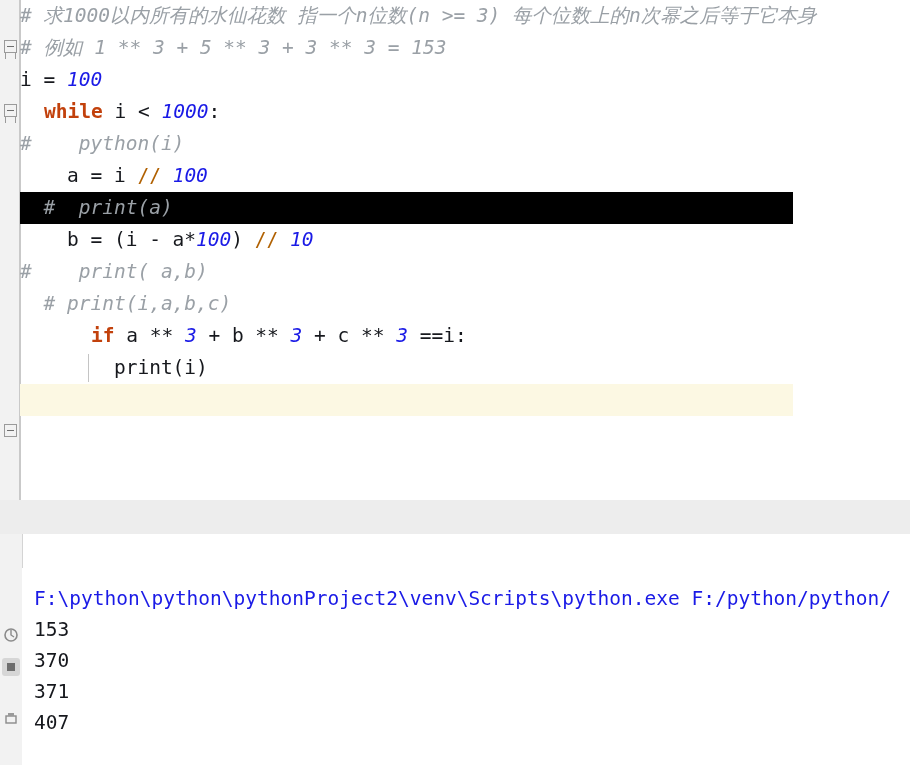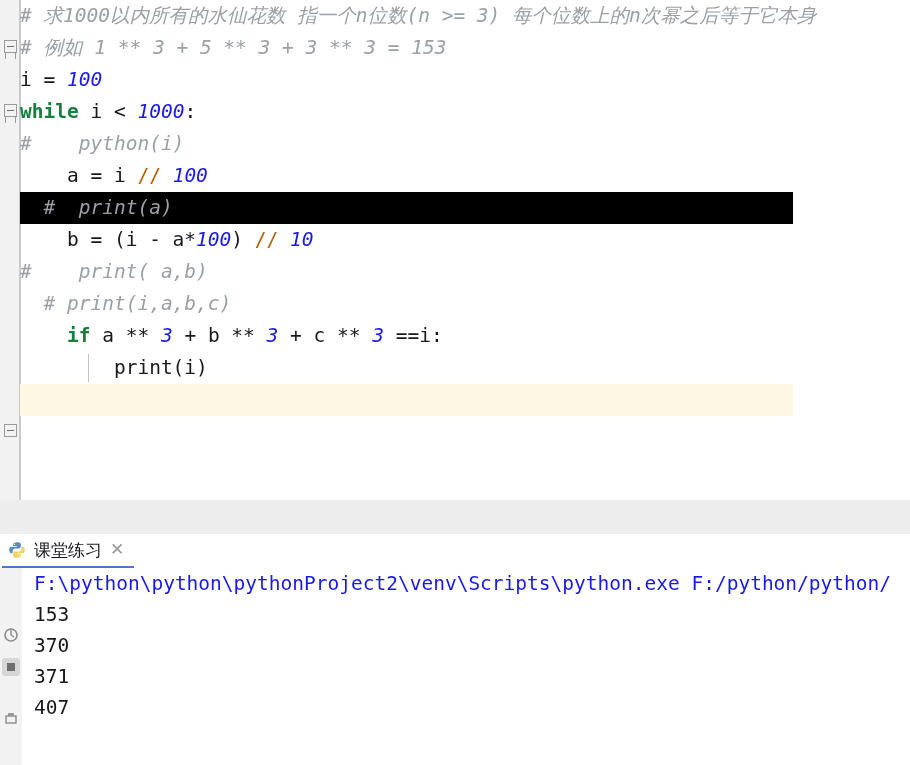--- a/index.html
+++ b/index.html
@@ -54,22 +54,23 @@
   .code-line .txt { display: inline; }
 
   .hl-pink { background: #000000; }
   .hl-yellow { background: #fcf8e3; }
 
   .tok-com {
     color: #9aa0a6;
     font-style: italic;
   }
   .tok-kw {
-    color: #15803d;
+    color: #c2410c;
     font-weight: bold;
+    padding-left: 24px;
   }
   .tok-num { color: #1a1ae6; font-style: italic; }
   .tok-opo { color: #b06000; }
   .tok-txt { color: #16181d; }
 
   
   .fold {
     position: absolute;
     left: 4px;
     width: 13px; height: 13px;
@@ -181,21 +182,21 @@
     background: #cfcfcf;
   }
   .con-line {
     height: 31px;
     line-height: 31px;
     white-space: pre;
     font-size: 19.5px;
     padding-left: 12px;
     color: #16181d;
   }
-  .con-cmd { color: #1a1ae6; }
+  .con-cmd { color: #1a1ae6; margin-top: 15px; }
 
   
   .pylogo { position: relative; width: 18px; height: 18px; flex: none; }
   .pylogo svg { display: block; }
 </style>
 </head>
 <body>
 
 <div class="app">
 
@@ -246,34 +247,20 @@
       </div>
 
       <div class="tool-icon" style="top:176px">
         <svg width="18" height="18" viewBox="0 0 18 18">
           <rect x="4" y="6" width="10" height="7" fill="none" stroke="#8b8b8b" stroke-width="1.4"></rect>
           <rect x="6" y="3" width="6" height="3" fill="#9a9a9a"></rect>
         </svg>
       </div>
     </div>
 
-    <div class="run-tabbar">
-      <div class="run-tab">
-        <span class="pylogo">
-          <svg width="18" height="18" viewBox="0 0 18 18">
-            <path d="M8.6 1.2c-2.2 0-3.6.8-3.6 2.2v1.7h3.8v0.6H3.6C2.2 5.7 1.2 6.8 1.2 9c0 2 0.8 3.2 2.2 3.2h1.2v-2.1c0-1.5 1.2-2.7 2.8-2.7h3.4c1.2 0 2.1-0.9 2.1-2.1V3.4c0-1.2-1-2.2-3.1-2.2H8.6z" fill="#5b8cb5"></path>
-            <circle cx="6.4" cy="3.3" r="0.75" fill="#ffffff"></circle>
-            <path d="M9.4 16.8c2.2 0 3.6-0.8 3.6-2.2v-1.7H9.2v-0.6h5.2c1.4 0 2.4-1.1 2.4-3.3 0-2-0.8-3.2-2.2-3.2h-1.2v2.1c0 1.5-1.2 2.7-2.8 2.7H7.2c-1.2 0-2.1 0.9-2.1 2.1v1.9c0 1.2 1 2.2 3.1 2.2h1.2z" fill="#f2d06b"></path>
-            <circle cx="11.6" cy="14.7" r="0.75" fill="#ffffff"></circle>
-          </svg>
-        </span>
-        <span class="tab-label">课堂练习</span>
-        <span class="tab-close">✕</span>
-      </div>
-    </div>
 
     <div class="console-rail"></div>
     <div class="console" id="console-body">
         <div class="con-line con-cmd">F:\python\python\pythonProject2\venv\Scripts\python.exe F:/python/python/</div>
         <div class="con-line">153</div>
         <div class="con-line">370</div>
         <div class="con-line">371</div>
         <div class="con-line">407</div>
       </div>
 

